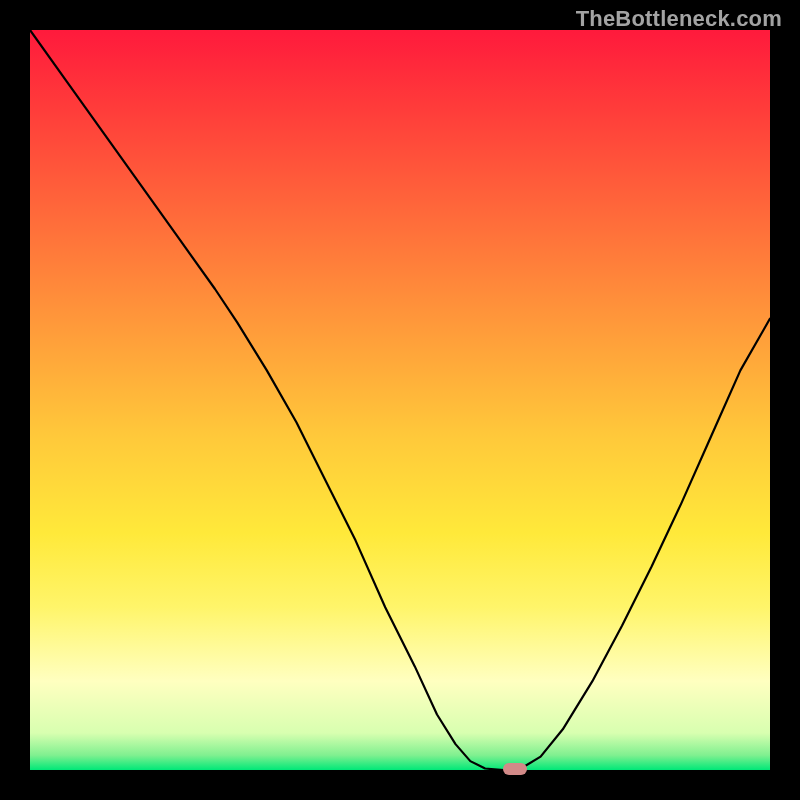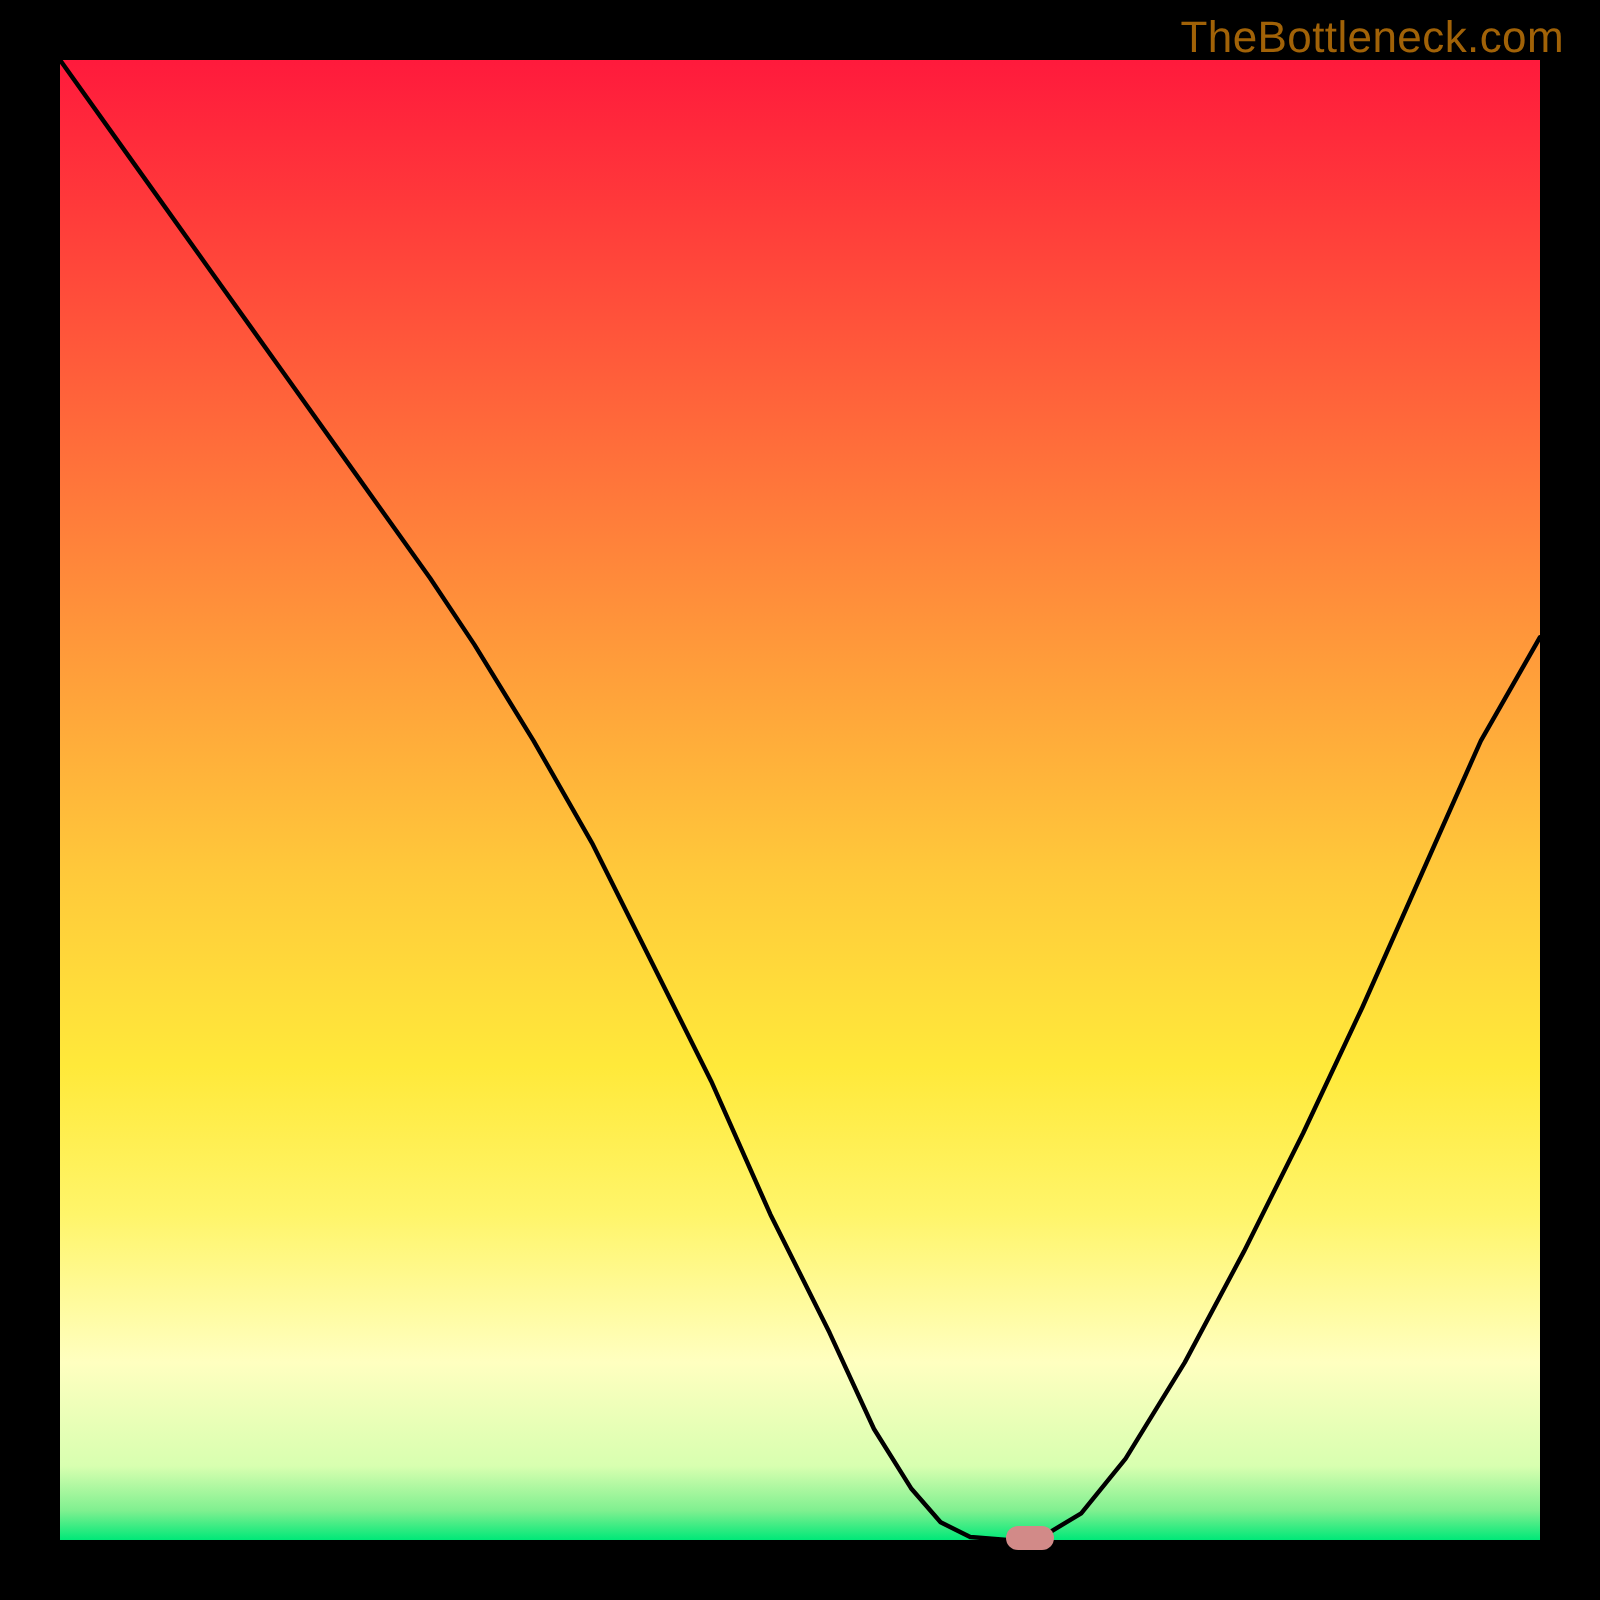--- a/index.html
+++ b/index.html
@@ -9,22 +9,22 @@
     background: #000;
     position: relative;
     overflow: hidden;
   }
   .watermark {
     position: absolute;
     top: 6px;
     right: 18px;
     font-family: Arial, Helvetica, sans-serif;
     font-size: 22px;
-    font-weight: normal;
-    color: #a16207;
+    font-weight: bold;
+    color: #a3a3a3;
     z-index: 10;
     letter-spacing: 0.2px;
   }
   .plot-area {
     position: absolute;
     left: 30px;
     top: 30px;
     width: 740px;
     height: 740px;
   }

